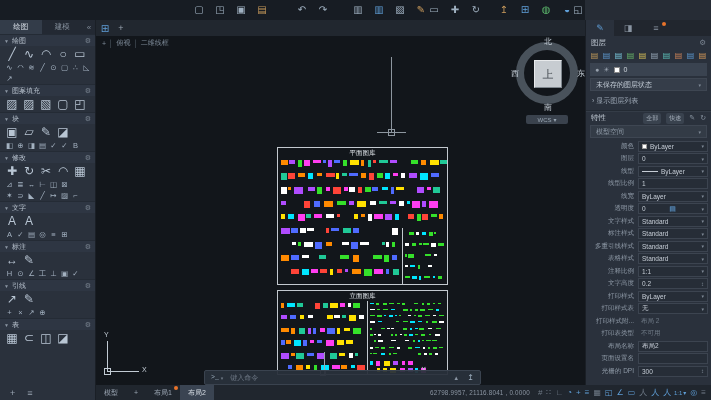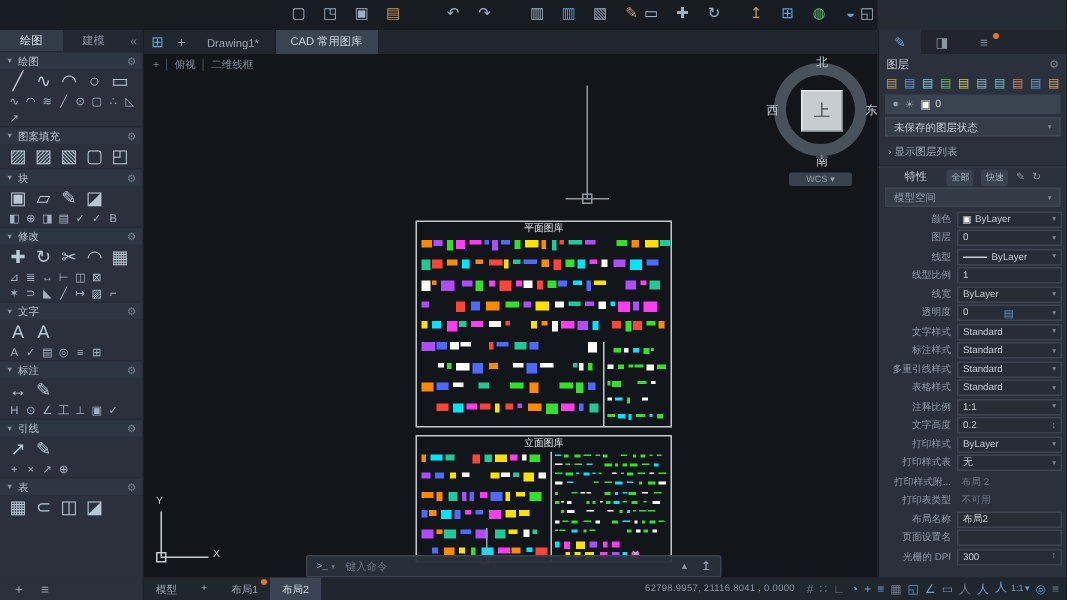--- a/index.html
+++ b/index.html
@@ -77,21 +77,21 @@
   .badge-dot{position:absolute;top:2px;right:4px;width:4px;height:4px;border-radius:50%;}
   .rp-title{height:13px;display:flex;justify-content:space-between;align-items:center;padding:0 5px;color:#c3ccd6;font-size:7.5px;}
   .rp-title .gear{color:#77818e;}
   .layer-tools{display:flex;gap:1px;padding:1px 3px;}
   .ltool{width:11px;height:11px;font-size:8px;line-height:11px;text-align:center;}
   .layer-row{margin:1px 4px;height:13px;background:#3a4350;display:flex;align-items:center;gap:4px;padding:0 5px;color:#d0d7de;}
   .lr-ico{color:#97a1ad;font-size:7px;}
   .chip{width:6px;height:6px;background:#fff;border:1px solid #888;display:inline-block;}
   .state-dd{margin:2px 4px;height:13px;background:#353d49;display:flex;align-items:center;justify-content:space-between;padding:0 5px;color:#c3ccd6;border:1px solid #3e4document document document document652;border:1px solid #3e4652;}
   .show-list{padding:3px 6px 4px;color:#9aa5b2;border-bottom:1px solid #232a33;}
-  .props-header{height:13px;display:flex;align-items:center;padding:0 17px;gap:3px;color:#c3ccd6;font-size:7.5px;border-top:1px solid #343c47;}
+  .props-header{height:13px;display:flex;align-items:center;padding:0 5px;gap:3px;color:#c3ccd6;font-size:7.5px;border-top:1px solid #343c47;}
   .ph-btn{margin-left:auto;}
   .ph-btn,.ph-btn2{background:#39424e;border-radius:2px;font-size:6px;padding:1px 3px;color:#aab4c0;}
   .ph-btn2{margin-left:2px;}
   .ph-ico{color:#8a95a2;font-size:7px;margin-left:2px;}
   .scope-dd{margin:1px 4px 2px;height:13px;background:#333b46;display:flex;align-items:center;justify-content:space-between;padding:0 5px;color:#8f9aa7;border:1px solid #3e4652;}
   .prop-row{height:12.5px;display:flex;align-items:center;}
   .prop-label{flex:0 0 52px;text-align:right;padding-right:4px;color:#8d98a5;font-size:6.5px;white-space:nowrap;overflow:hidden;}
   .pv{flex:1;margin-right:3px;position:relative;height:11px;}
   .pv-field{height:11px;background:#262d37;border:1px solid #3c4450;display:flex;align-items:center;padding:0 3px;color:#c6cdd6;font-size:6.5px;}
   .pv-plain{height:11px;display:flex;align-items:center;padding:0 3px;color:#6e7985;font-size:6.5px;}
@@ -320,24 +320,20 @@
       </div>
   </div>
   <div class="pal-footer" id="pal-footer">
       <span>+</span>
       <span>≡</span>
     </div>
 
   <div class="doctabs">
     <span class="dt-grid">⊞</span>
     <span class="dt-add">+</span>
-    <span id="dtabs" style="display:flex">
-        <span class="dtab">Drawing1*</span>
-        <span class="dtab active">CAD 常用图库</span>
-      </span>
   </div>
 
   <div class="canvas">
     <div class="vp-controls" id="vp-controls">
         <span>+</span>
         <span class="vp-sep">│</span>
         <span>俯视</span>
         <span class="vp-sep">│</span>
         <span>二维线框</span>
       </div>

